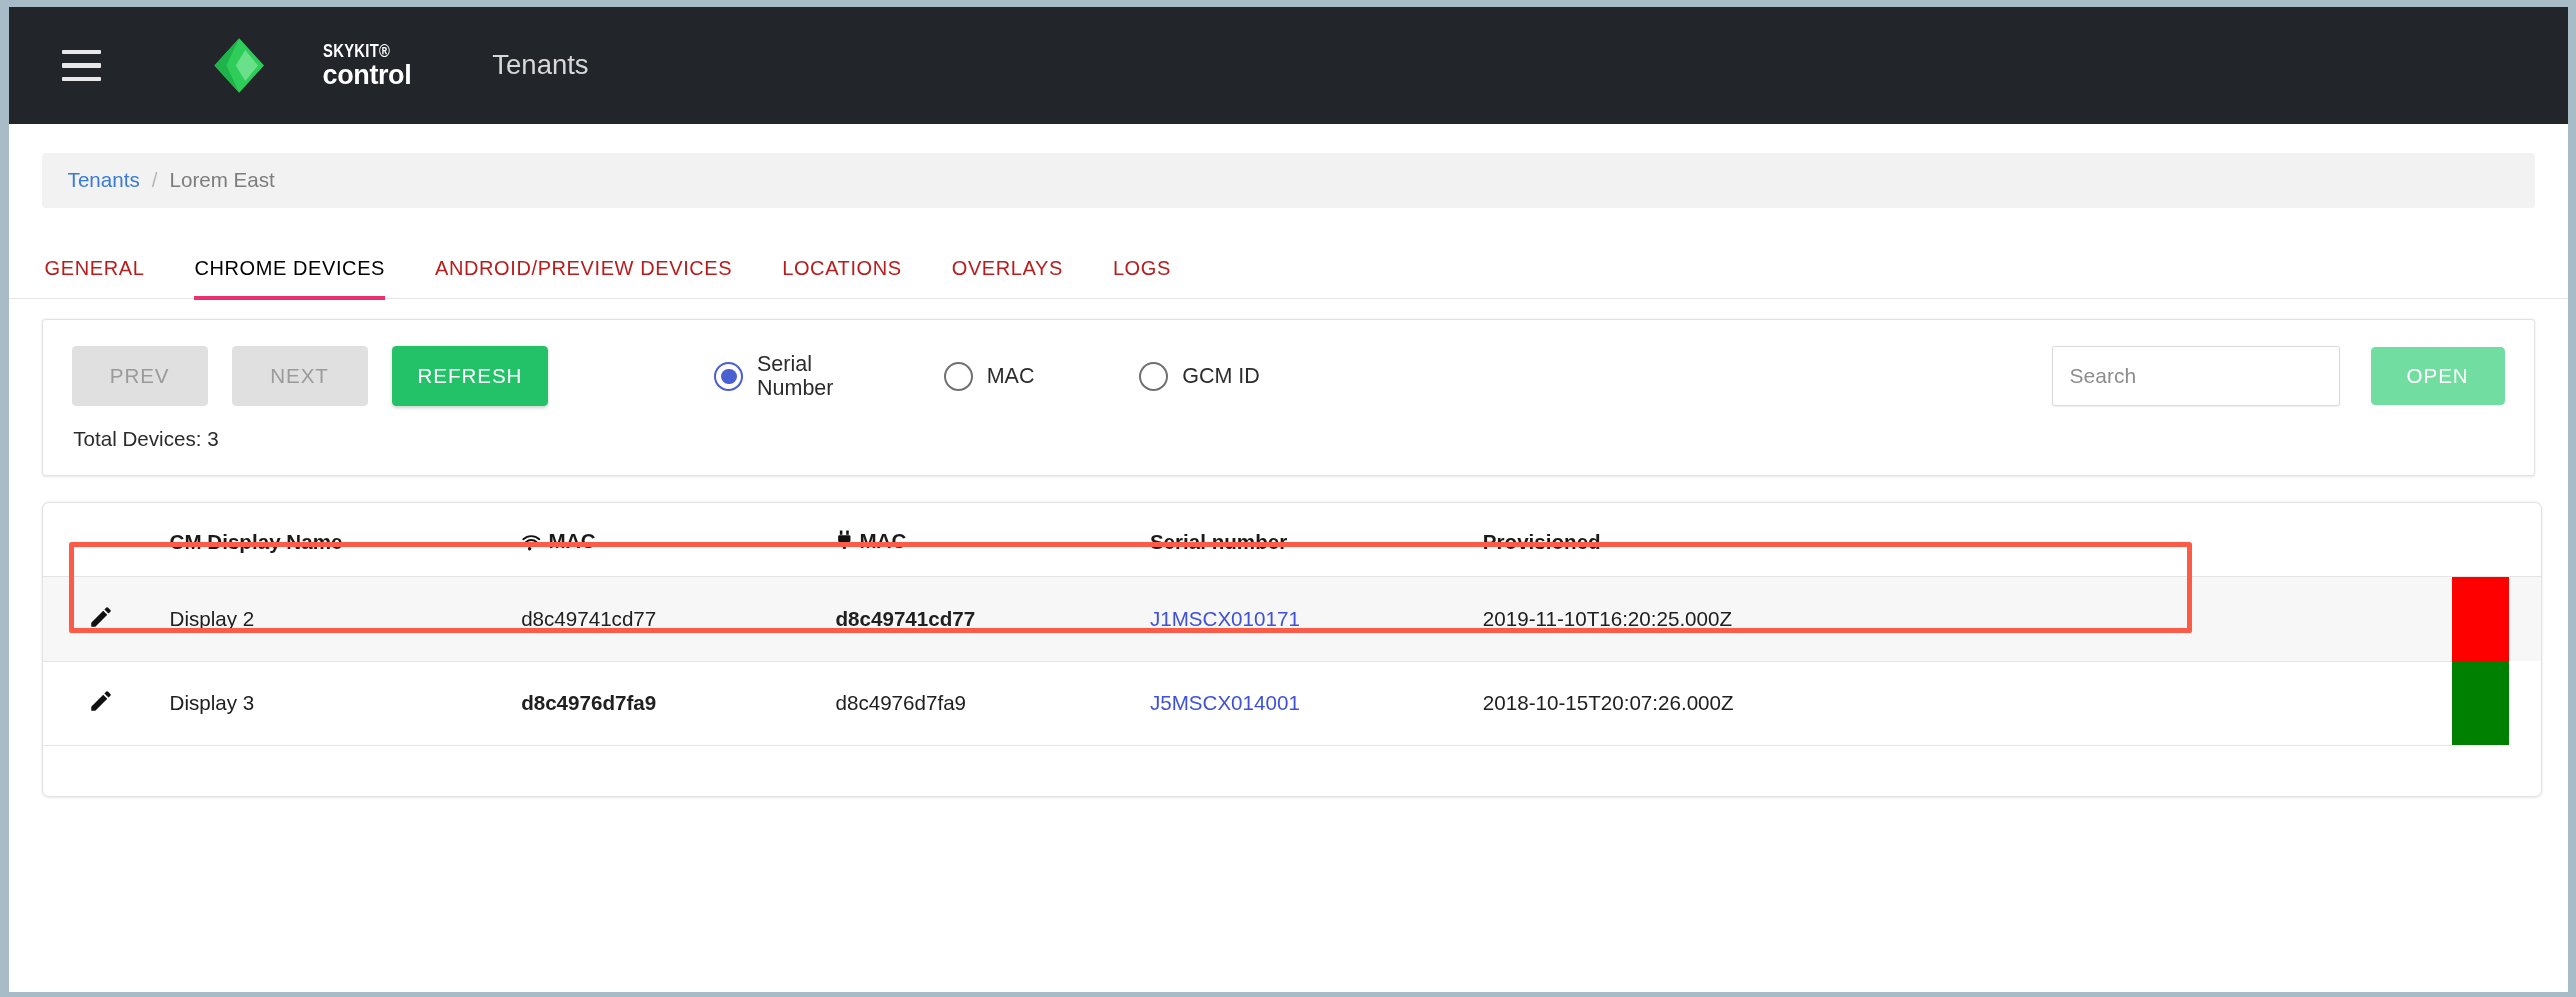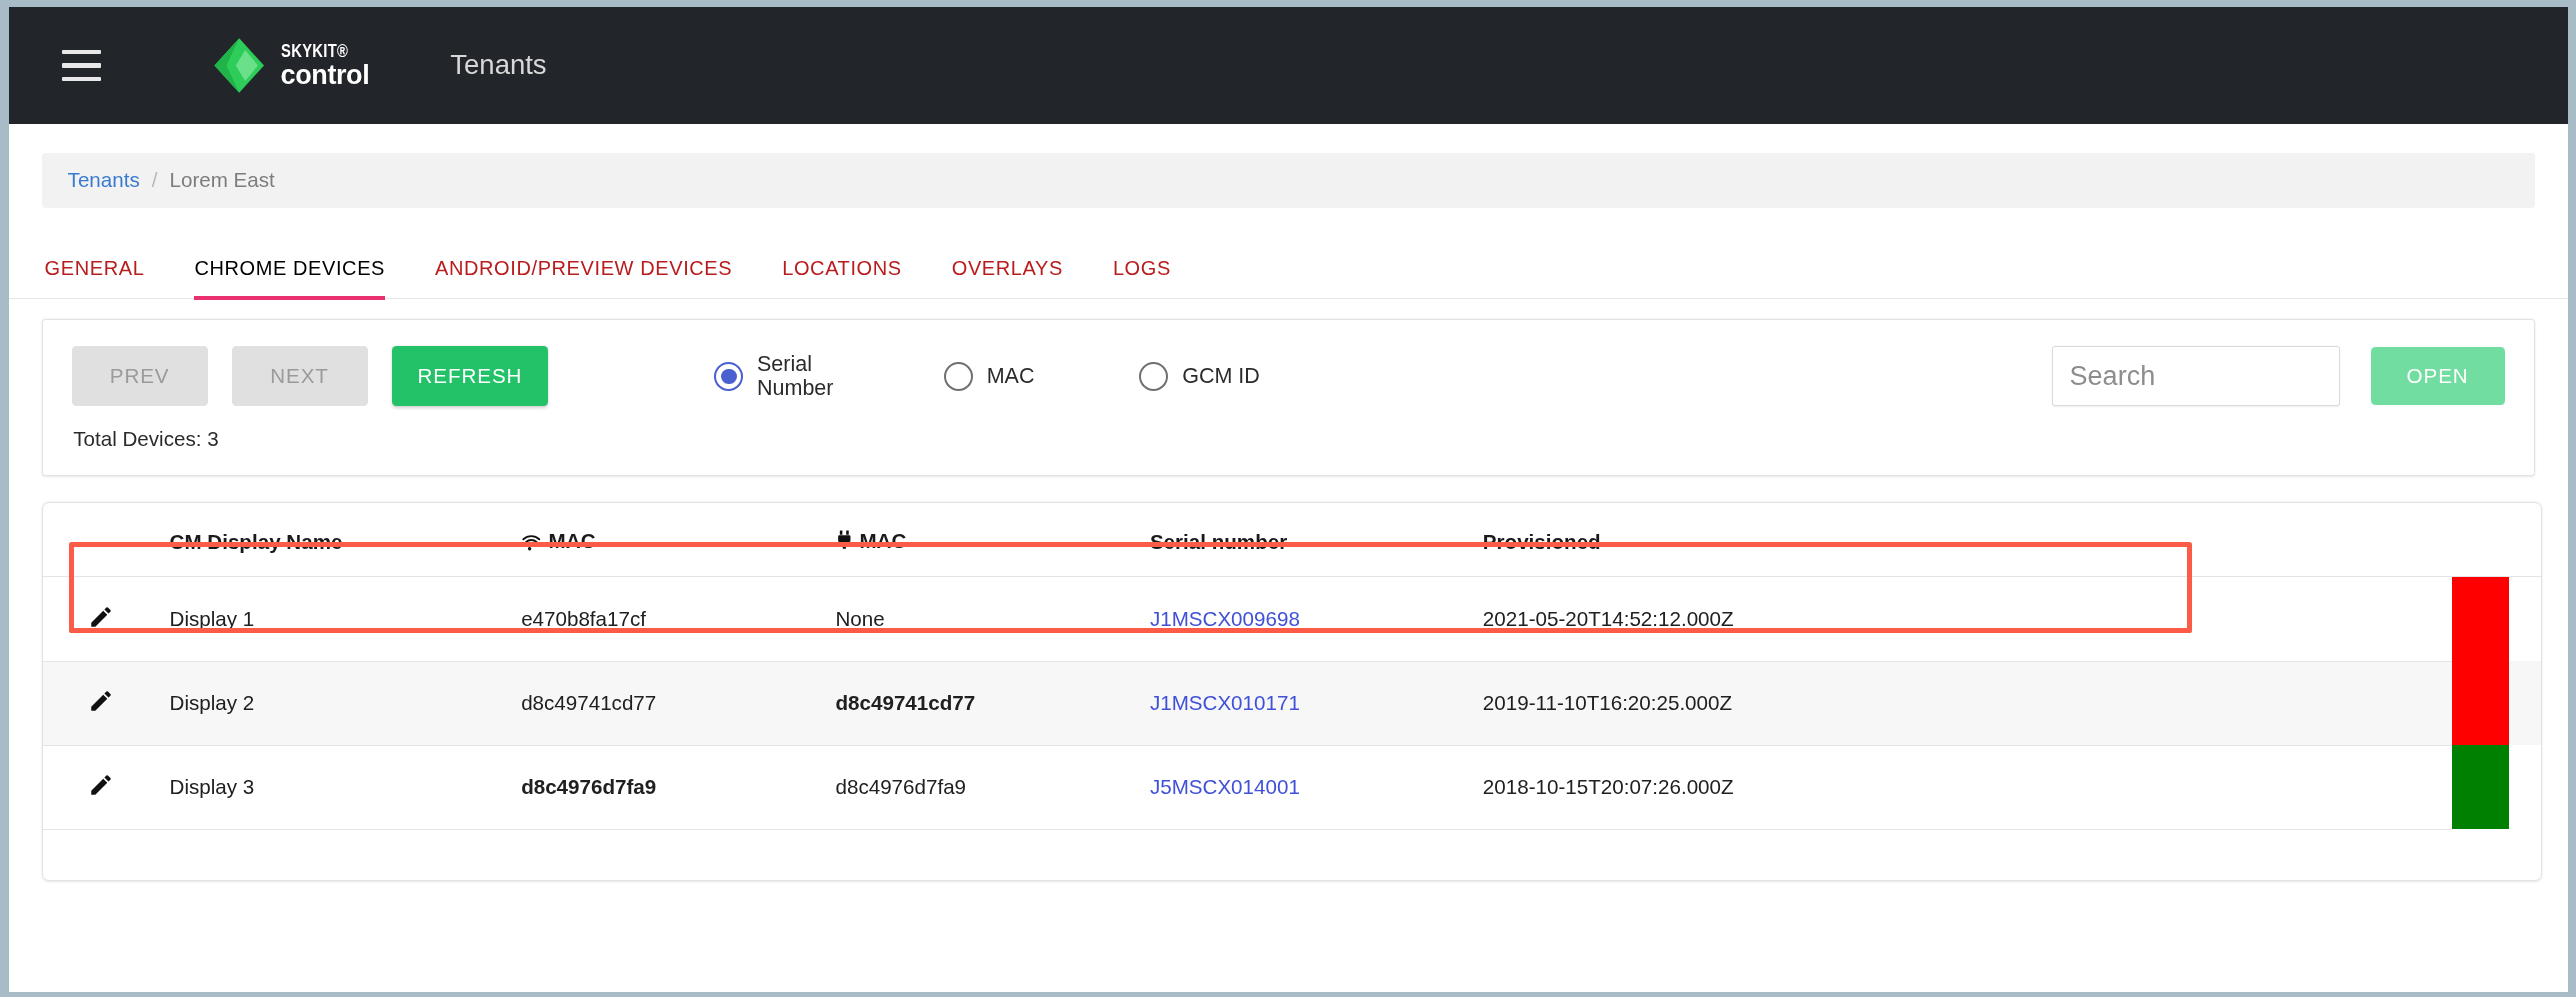--- a/index.html
+++ b/index.html
@@ -24,21 +24,21 @@
     display: flex;
     align-items: center;
     padding-left: 53px;
   }
   .hamburger {
     width: 39px; height: 31px;
     display: flex; flex-direction: column; justify-content: space-between;
     cursor: pointer;
   }
   .hamburger span { display: block; height: 4.3px; background: #e8e8e8; border-radius: 0.9px; }
-  .brand { display: flex; align-items: center; margin-left: 110px; cursor: pointer; }
+  .brand { display: flex; align-items: center; margin-left: 110px; cursor: pointer; gap: 42px; }
   .logo-mark { width: 53px; height: 55px; }
   .brand-text { margin-left: 17px; line-height: 1; }
   .brand-sky {
     display: block;
     color: #ffffff;
     font-size: 18px;
     font-weight: bold;
     letter-spacing: 0.4px;
     transform: scaleX(0.82);
     transform-origin: left center;
@@ -149,21 +149,21 @@
     border: 0.9px solid #dadada;
     border-radius: 2.6px;
     background: #ffffff;
     box-shadow: 0 0.9px 1.7px rgba(0,0,0,0.07);
     display: flex; align-items: center;
   }
   .search-box input {
     border: none; outline: none;
     width: 100%; height: 100%;
     padding: 0 17px;
-    font-size: 27px;
+    font-size: 21px;
     color: #333;
     font-family: "Liberation Sans", sans-serif;
     background: transparent;
   }
   .search-box input::placeholder { color: #8d8d8d; }
   .open-wrap { margin-left: 31px; }
 
   .total-devices {
     margin-top: 20.6px;
     font-size: 20.6px;
@@ -331,38 +331,20 @@
             </span><span>MAC</span>
           </th>
           <th class="col-serial">Serial number</th>
           <th class="col-prov">Provisioned</th>
           <th class="col-spacer"></th>
           <th class="col-status"></th>
         </tr>
       </thead>
       <tbody>
 
-        <tr>
-          <td class="col-edit">
-            <span class="edit-icon">
-              <svg width="26" height="26" viewBox="0 0 24 24">
-                <path d="M3 17.25V21h3.75L17.81 9.94l-3.75-3.75L3 17.25zM20.71 7.04a1 1 0 0 0 0-1.41l-2.34-2.34a1 1 0 0 0-1.41 0l-1.83 1.83 3.75 3.75 1.83-1.83z" fill="#111"></path>
-              </svg>
-            </span>
-          </td>
-          <td class="col-name">Display 1</td>
-          <td class="col-wifi">e470b8fa17cf</td>
-          <td class="col-eth">None</td>
-          <td class="col-serial"><span class="serial-link">J1MSCX009698</span></td>
-          <td class="col-prov">2021-05-20T14:52:12.000Z</td>
-          <td class="col-spacer"></td>
-          <td class="col-status status-cell">
-            <div class="status-block" id="st0" style="background: rgb(255, 0, 0);"></div>
-          </td>
-        </tr>
 
         <tr class="row-alt">
           <td class="col-edit">
             <span class="edit-icon">
               <svg width="26" height="26" viewBox="0 0 24 24">
                 <path d="M3 17.25V21h3.75L17.81 9.94l-3.75-3.75L3 17.25zM20.71 7.04a1 1 0 0 0 0-1.41l-2.34-2.34a1 1 0 0 0-1.41 0l-1.83 1.83 3.75 3.75 1.83-1.83z" fill="#111"></path>
               </svg>
             </span>
           </td>
           <td class="col-name">Display 2</td>

